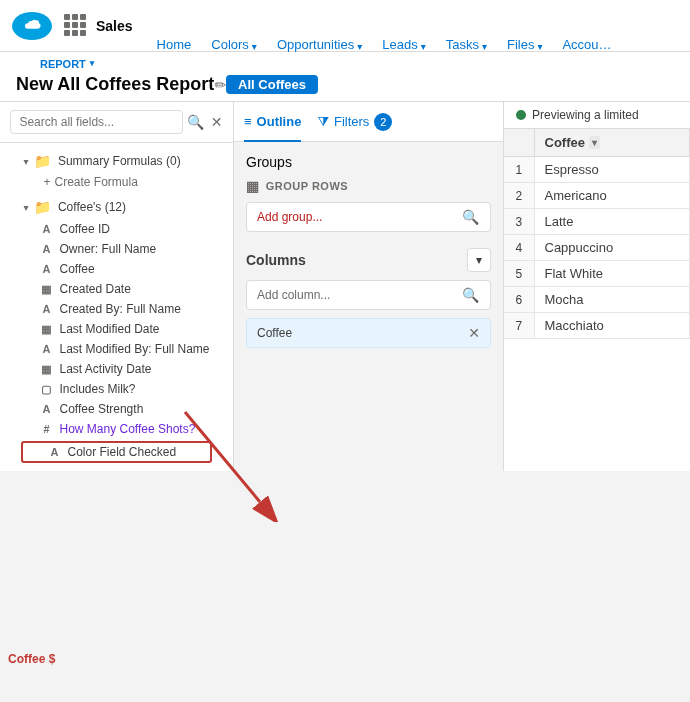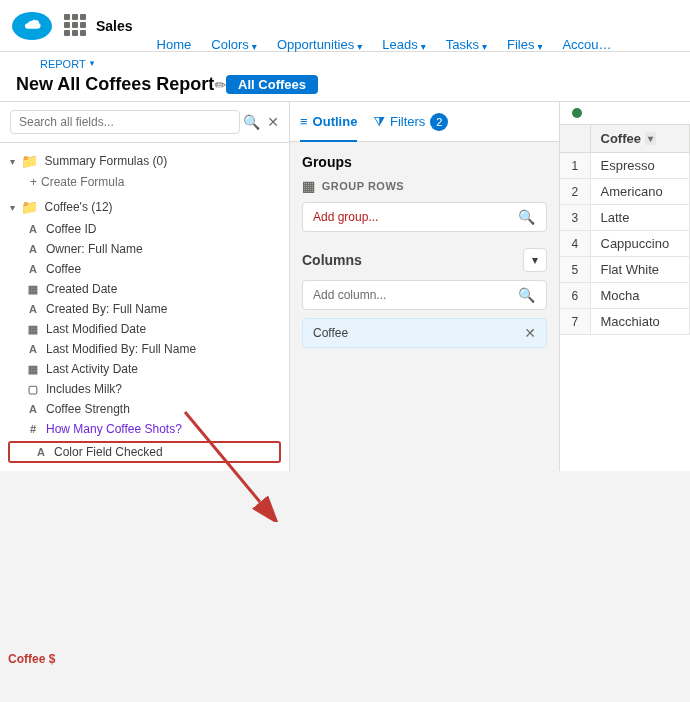--- a/index.html
+++ b/index.html
@@ -38,38 +38,39 @@
     }
     .nav-chevron { font-size: 10px; color: #0176d3; }
 
     
     .sub-header {
       background: white;
       padding: 6px 16px 0;
       border-bottom: 1px solid #dddbda;
     }
     .report-label {
-      font-size: 11px; color: #0176d3; font-weight: 400; display: flex; align-items: flex-start; gap: 4px; margin-bottom: 4px; padding-left: 24px;
+      font-size: 11px; color: #0176d3; font-weight: 700; display: flex; align-items: flex-start; gap: 4px; margin-bottom: 4px; padding-left: 24px;
     }
     .report-label .chevron { font-size: 9px; }
     .report-title-row {
       display: flex; align-items: center; padding-bottom: 6px;
     }
     .report-title { font-size: 18px; font-weight: 700; color: #080707; }
     .edit-icon { color: #706e6b; font-size: 14px; cursor: pointer; }
     .tab-pill {
       background: #0176d3; color: white; border-radius: 4px;
       padding: 2px 12px; font-size: 13px; font-weight: 600;
     }
 
     
     .left-panel {
-      width: 290px; background: white; border-right: 1px solid #dddbda;
+      width: 234px; background: white; border-right: 1px solid #dddbda;
       display: flex; flex-direction: column;
       overflow: hidden;
+      align-items: center;
     }
     .search-row {
       display: flex; align-items: center; padding: 8px 10px; border-bottom: 1px solid #dddbda; gap: 4px;
     }
     .search-input {
       flex: 1; border: 1px solid #dddbda; border-radius: 4px; padding: 4px 8px;
       font-size: 12px; color: #3e3e3c; outline: none;
     }
     .search-icon-btn { cursor: pointer; color: #706e6b; font-size: 14px; }
     .close-icon-btn { cursor: pointer; color: #706e6b; font-size: 14px; margin-left: 2px; }
@@ -107,21 +108,21 @@
     .outline-tab {
       display: flex; align-items: center; gap: 5px;
       font-size: 13px; color: #0176d3; cursor: pointer;
       height: 40px; border-bottom: 2px solid transparent; padding-top: 2px;
     }
     .outline-tab.active { border-bottom: 2px solid #0176d3; font-weight: 600; }
     .filter-tab { display: flex; align-items: center; gap: 5px; font-size: 13px; color: #0176d3; cursor: pointer; height: 40px; }
     .filter-badge { background: #0176d3; color: white; border-radius: 50%; width: 18px; height: 18px; font-size: 11px; display: flex; align-items: center; justify-content: center; }
 
     .outline-content { padding: 12px; flex: 1; overflow-y: auto; }
-    .section-title { font-size: 14px; font-weight: 700; color: #080707; margin-bottom: 8px; }
+    .section-title { font-size: 14px; font-weight: 400; color: #080707; margin-bottom: 8px; }
     .group-rows-label {
       display: flex; align-items: center; gap: 6px; font-size: 11px; font-weight: 700;
       color: #706e6b; margin-bottom: 8px; letter-spacing: 0.5px;
     }
     .group-rows-icon { font-size: 14px; color: #706e6b; }
     .add-group-box {
       display: flex; align-items: center; border: 1px solid #dddbda; border-radius: 4px;
       background: white; padding: 6px 10px; gap: 6px; margin-bottom: 16px;
     }
     .add-group-text { flex: 1; font-size: 12px; color: #b91c1c; }
@@ -360,20 +361,21 @@
           <span>Coffee</span>
           <span class="chip-close">✕</span>
         </div>
       </div>
     </div>
   </div>
 
   <div class="right-panel">
     <div class="preview-banner">
       <span class="preview-green-dot"></span>
+      <span>Previewing a limited</span>
     </div>
     <table class="data-table">
       <thead>
         <tr class="col-header-row">
           <th class="row-num"></th>
           <th>
             <div class="th-with-filter">
               <span>Coffee</span>
               <span class="filter-icon-sm">▾</span>
             </div>

